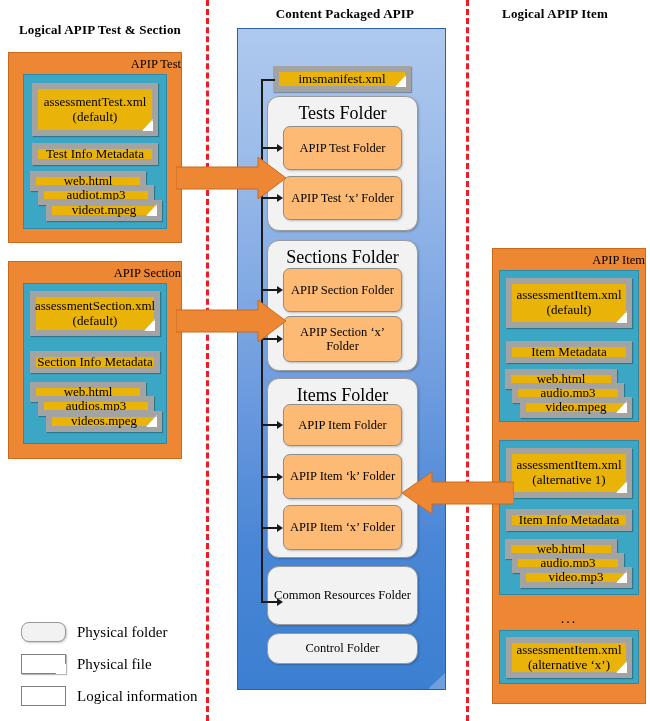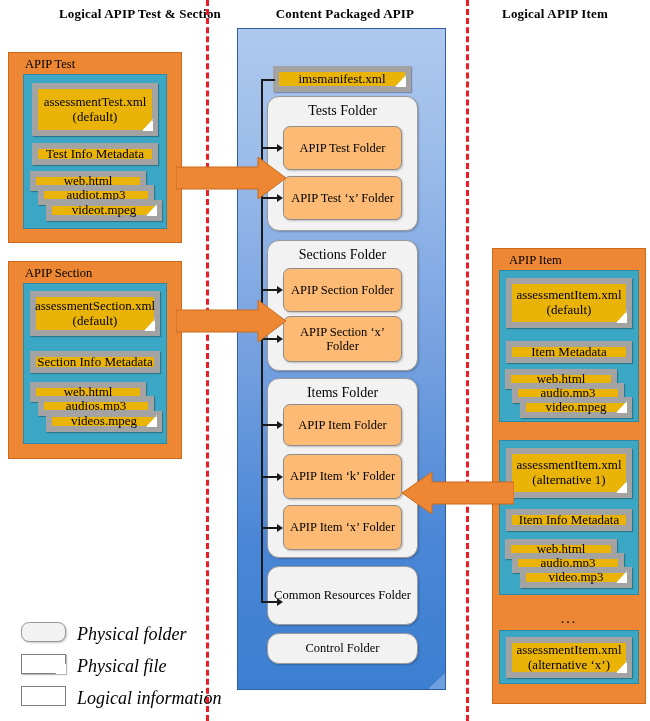--- a/index.html
+++ b/index.html
@@ -9,21 +9,21 @@
   .col-title{position:absolute;font-weight:bold;font-size:13px;
              font-family:"Liberation Serif","DejaVu Serif",serif;
              text-align:center;letter-spacing:.2px;}
 
   
   .divider{position:absolute;width:0;border-left:3px dashed #ee1c25;}
 
   
   .orange-box{position:absolute;background:#ED8733;border:1px solid #C96A1E;
               box-sizing:border-box;}
-  .orange-label{position:absolute;left:16px;right:0;top:4px;text-align:left;
+  .orange-label{position:absolute;left:16px;right:0;top:4px;text-align:right;
                 font-size:12.5px;font-family:"Liberation Serif",serif;}
   .teal-box{position:absolute;background:#3BA7C4;border:1px solid #2E8AA4;
             box-sizing:border-box;}
 
   
   .file{position:absolute;background:#eab308;border:6px solid #a3a3a3;
         box-sizing:border-box;display:flex;align-items:center;
         justify-content:center;text-align:center;font-size:13px;
         line-height:1.12;box-shadow:1px 1px 1px rgba(0,0,0,.28);}
   .file.fold::after{content:"";position:absolute;right:-1px;bottom:-1px;
@@ -34,21 +34,21 @@
   .file.fold::before{content:"";position:absolute;right:-1px;bottom:-1px;
         width:11px;height:11px;background:#fff;
         clip-path:polygon(100% 0,0 100%,100% 100%);
         border-bottom:1px solid #fff;}
 
   
   .folder{position:absolute;background:#F2F2F2;border:1px solid #9a9a9a;
           border-radius:12px;box-sizing:border-box;
           box-shadow:1px 1px 2px rgba(0,0,0,.22);}
   .folder-label{position:absolute;left:0;right:0;top:6px;text-align:center;
-                font-size:14px;}
+                font-size:18px;}
   .subfolder{position:absolute;background:#fdba74;border:1px solid #8e8e8e;
              border-radius:7px;box-sizing:border-box;display:flex;
              align-items:center;justify-content:center;text-align:center;
              font-size:12.5px;line-height:1.15;
              box-shadow:1px 1px 2px rgba(0,0,0,.22);}
 
   
   .zip{position:absolute;border:1px solid #2E5FA3;box-sizing:border-box;
        background:linear-gradient(to bottom,#AFC9EE 0%,#9DBDEA 18%,#74A0E0 50%,#4A86D6 78%,#3C7FD0 100%);}
   .zip-label{position:absolute;left:0;right:0;top:8px;text-align:center;
@@ -60,38 +60,38 @@
   
   .conn{position:absolute;background:#1a1a1a;}
   .arrowhead{position:absolute;width:0;height:0;
              border-top:4px solid transparent;border-bottom:4px solid transparent;
              border-left:6px solid #1a1a1a;}
 
   
   .bigarrow{position:absolute;}
 
   
-  .legend-item{position:absolute;font-size:18px;font-style:italic;}
+  .legend-item{position:absolute;font-size:15px;}
   .legend-swatch{position:absolute;box-sizing:border-box;}
   .sw-folder{background:#F2F2F2;border:1px solid #9a9a9a;border-radius:8px;
              box-shadow:1px 1px 2px rgba(0,0,0,.22);}
   .sw-file{background:#fff;border:1px solid #7f7f7f;
            box-shadow:1px 1px 1px rgba(0,0,0,.28);}
   .sw-file::after{content:"";position:absolute;right:-1px;bottom:-1px;
            width:10px;height:10px;background:#fff;
            border-left:1px solid #7f7f7f;border-top:1px solid #7f7f7f;
            clip-path:polygon(100% 0,0 100%,100% 100%);}
   .sw-logical{background:#fff;border:1px solid #7f7f7f;}
   .ellipsis{position:absolute;text-align:center;font-size:14px;
             letter-spacing:2px;left:0;right:0;}
 </style>
 </head>
 <body>
 
-<div class="col-title" style="left:0;top:6px;width:200px;padding-left:40px;">Logical APIP Test &amp; Section</div>
+<div class="col-title" style="left:0;top:22px;width:200px;">Logical APIP Test &amp; Section</div>
 <div class="col-title" style="left:240px;top:6px;width:210px;">Content Packaged APIP</div>
 <div class="col-title" style="left:460px;top:6px;width:190px;">Logical APIP Item</div>
 
 <div class="divider" style="left:206px;top:0;height:721px;"></div>
 <div class="divider" style="left:466px;top:0;height:721px;"></div>
 
 <div class="zip" style="left:237px;top:28px;width:209px;height:662px;">
   <div class="zip-fold"></div>
 </div>
 

